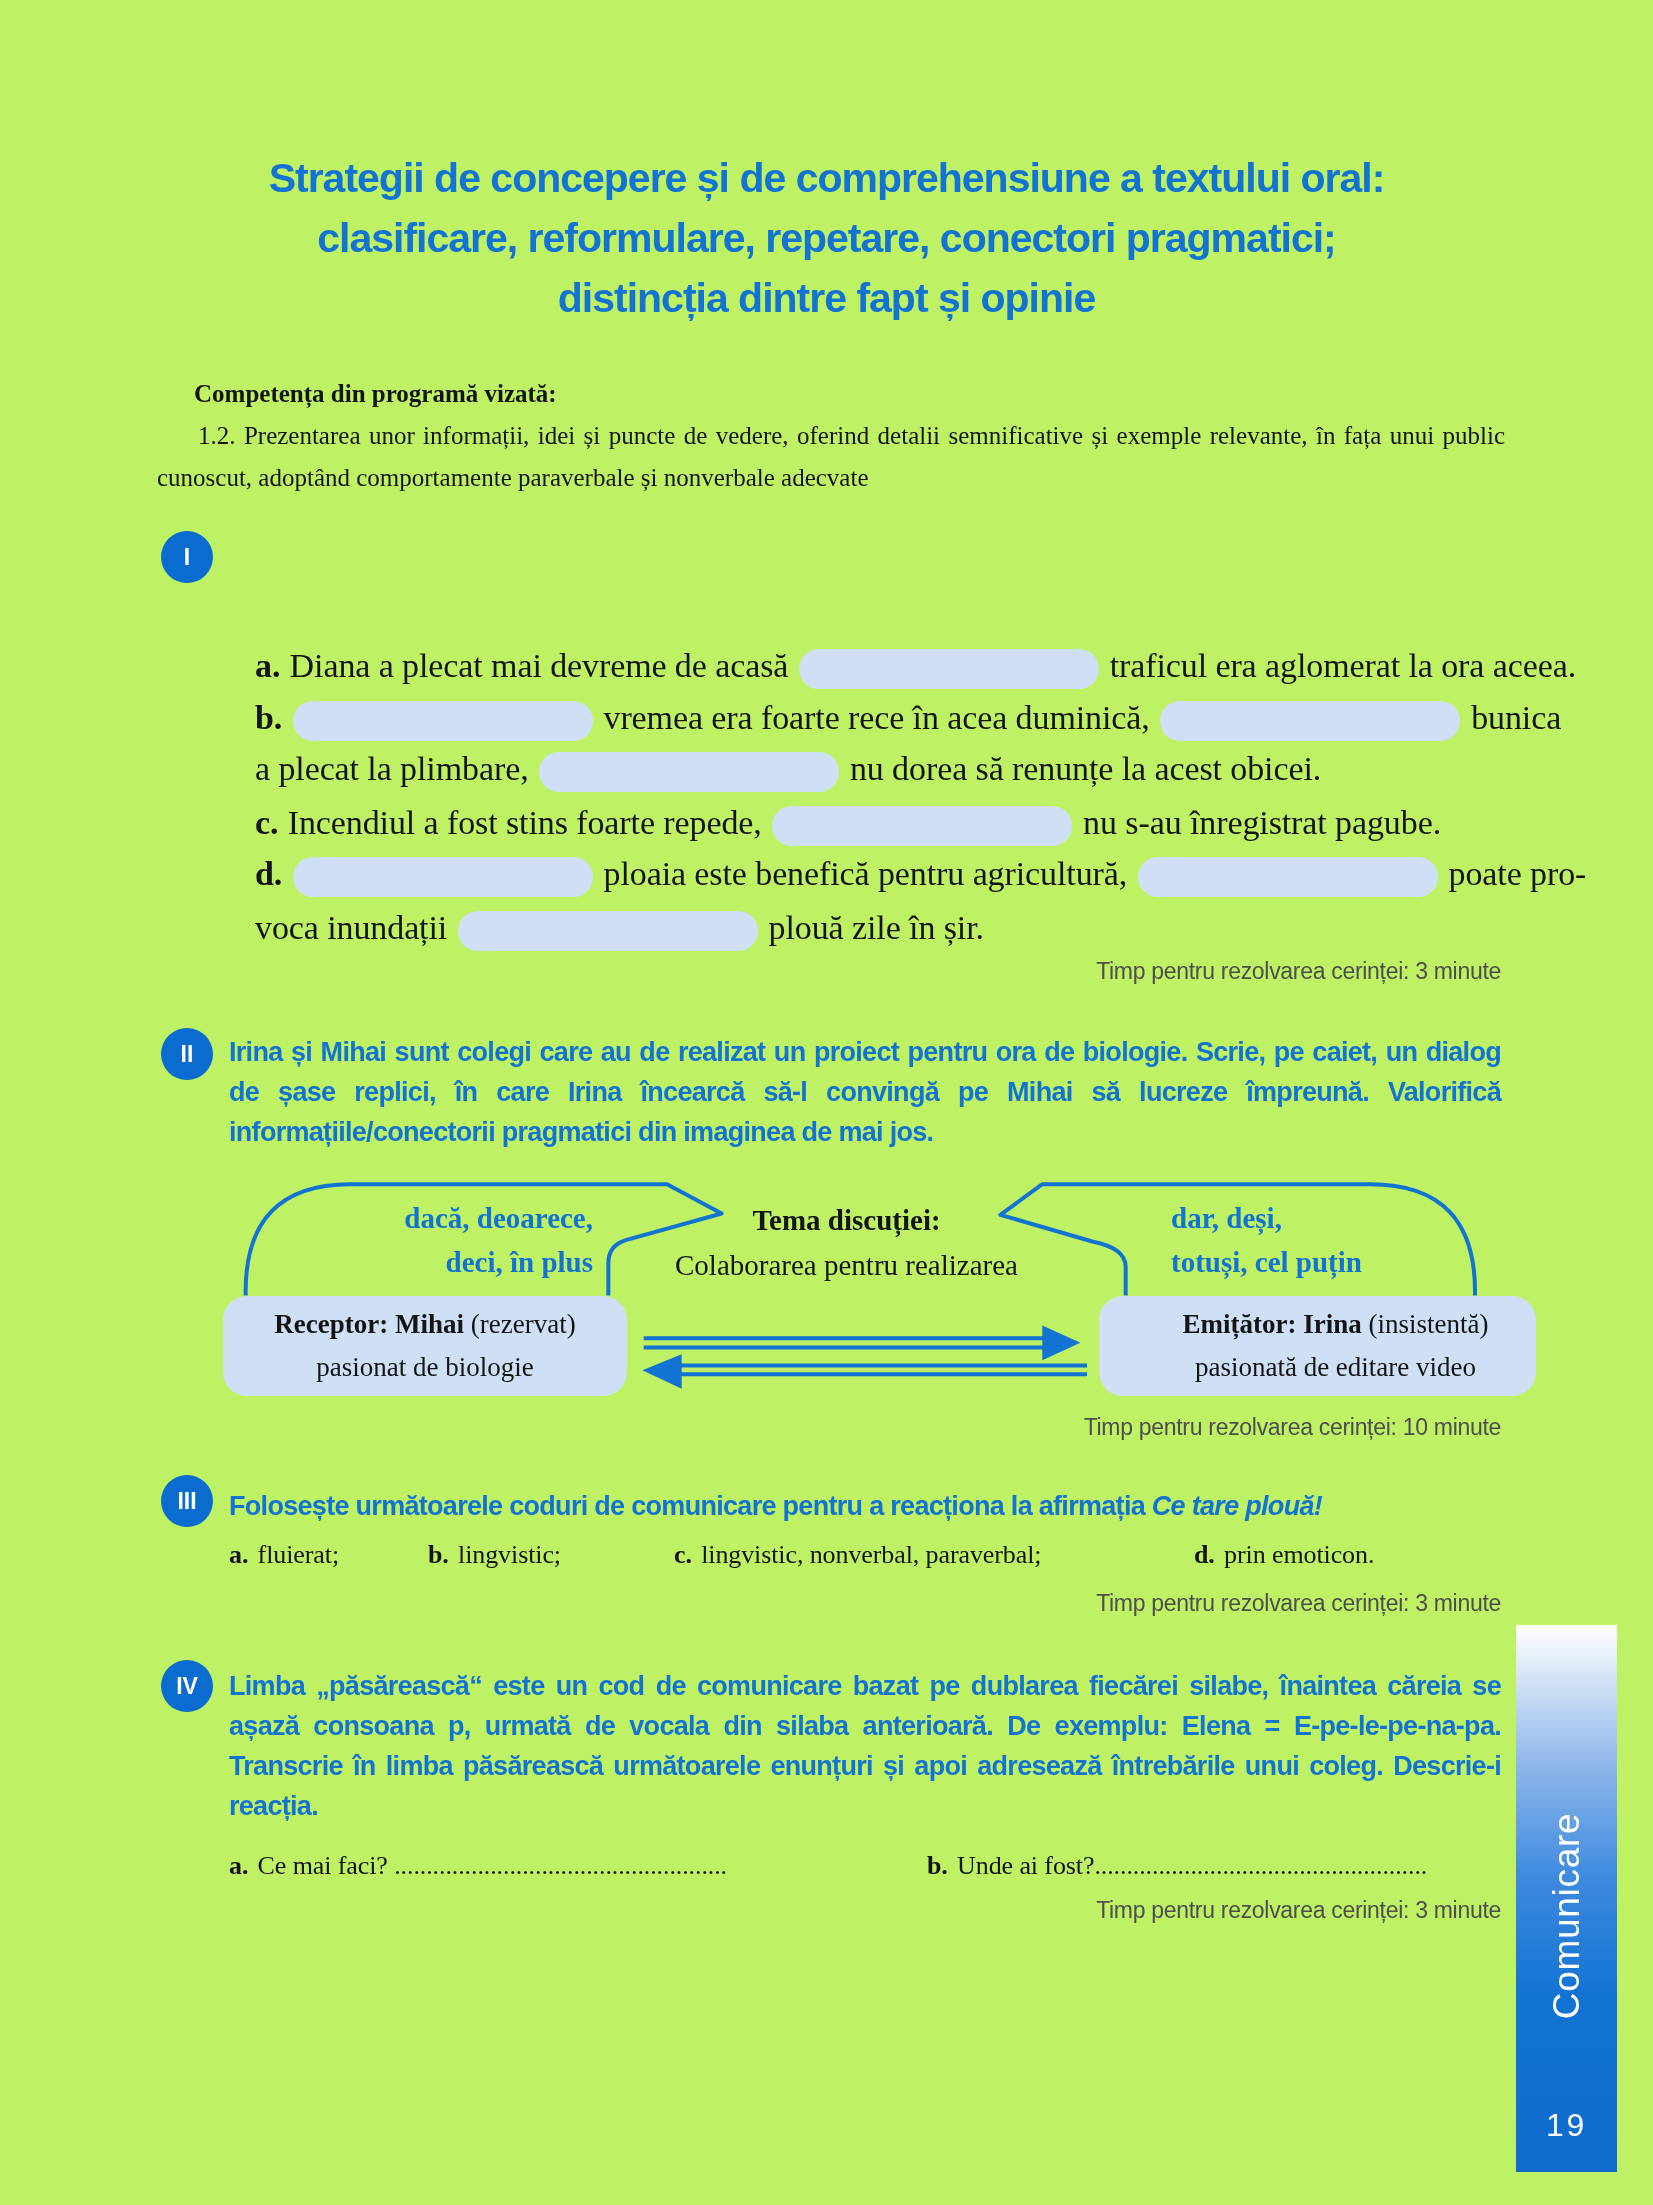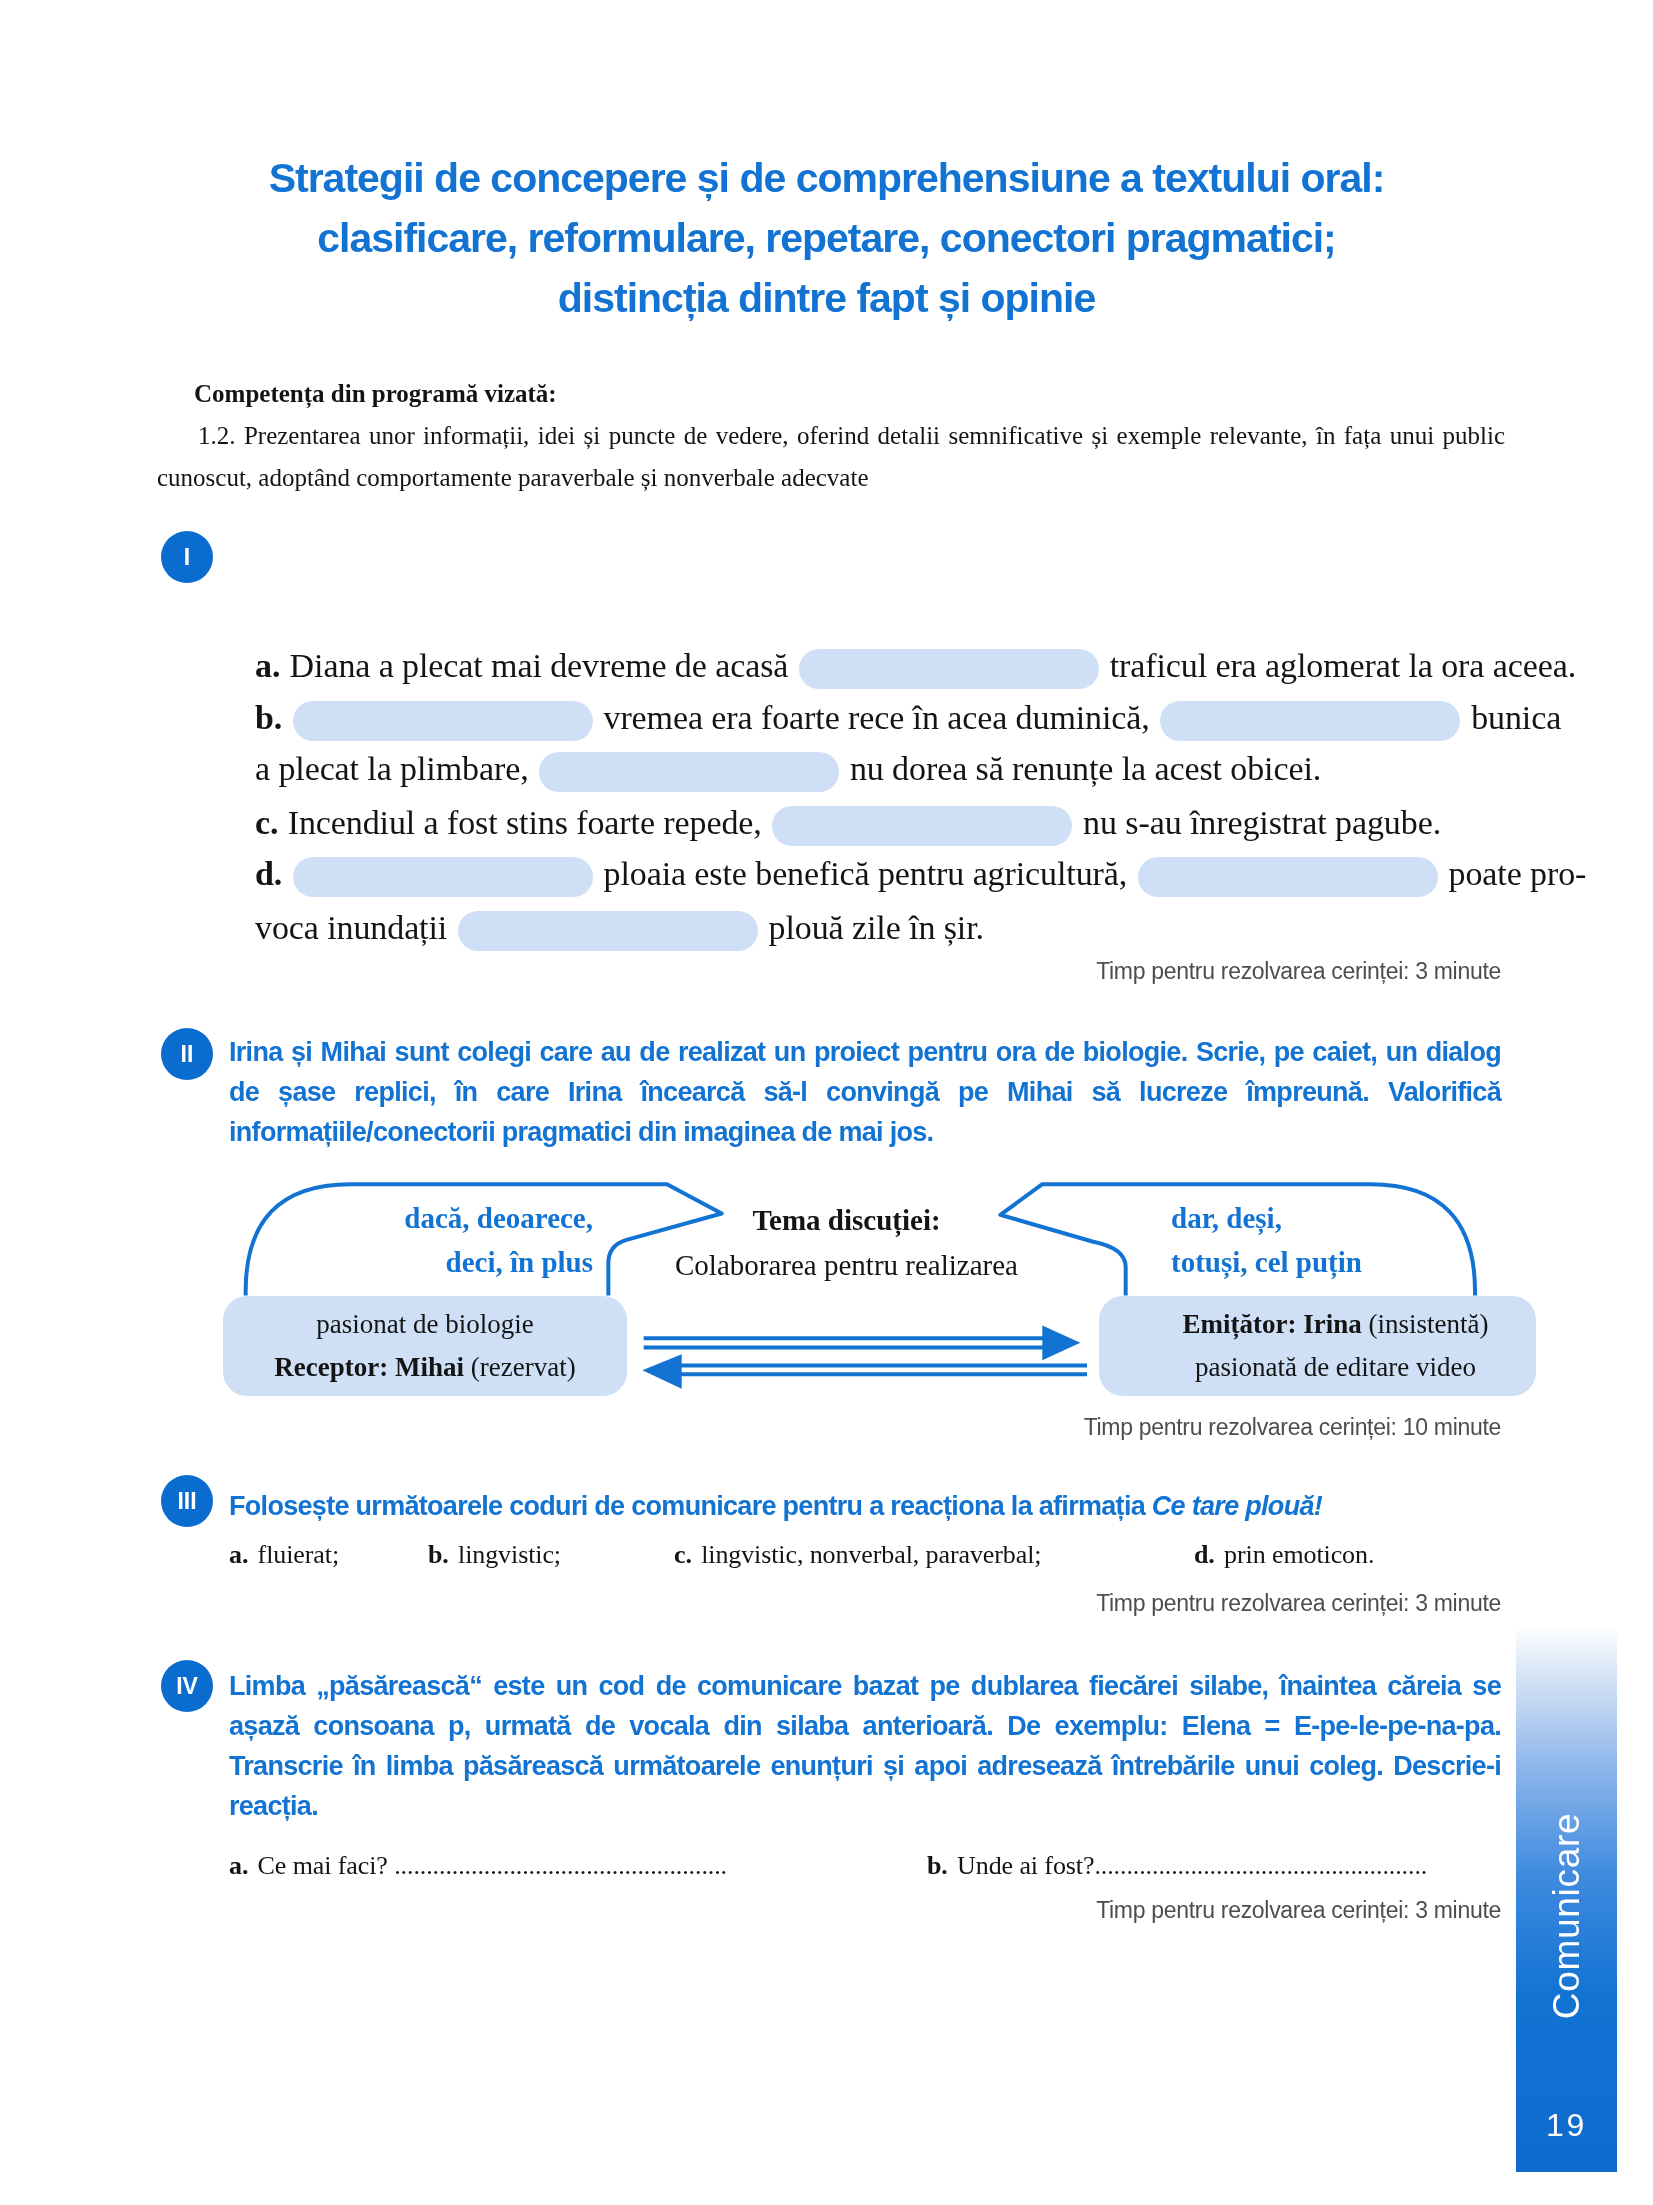--- a/index.html
+++ b/index.html
@@ -1,19 +1,19 @@
 <!DOCTYPE html>
 <html style="font-size:10.7px"><head>
 <meta charset="utf-8">
 <style>
   html,body{margin:0;padding:0;background:#e8e8e8;}
   .page{
     position:relative;
     width:1654px;height:2205px;
-    background:#ffffff;
+    background:#bef264;
     font-family:"Liberation Serif",serif;
     color:#141414;
     overflow:hidden;
   }
   .abs{position:absolute;}
 
   
   .title{
     left:153px;top:148px;width:1347px;
     text-align:center;
@@ -183,22 +183,22 @@
     <div class="t-head">Tema discuției:</div>
     <div>Colaborarea pentru realizarea</div>
   </div>
 
   <div class="abs bubble-text" style="left:1171px;top:1196px;width:320px;text-align:left;">
     <div>dar, deși,</div>
     <div>totuși, cel puțin</div>
   </div>
 
   <div class="abs info-box" style="left:223px;top:1296px;width:404px;height:100px;">
+    <div><span class="b">Receptor: Mihai</span><span> (rezervat)</span></div>
     <div>pasionat de biologie</div>
-    <div><span class="b">Receptor: Mihai</span><span> (rezervat)</span></div>
   </div>
 
   <div class="abs info-box" style="left:1099px;top:1296px;width:401px;height:100px;padding-left:36px;">
     <div><span class="b">Emițător: Irina</span><span> (insistentă)</span></div>
     <div>pasionată de editare video</div>
   </div>
 
   <div class="abs timer" style="top:1414px;">Timp pentru rezolvarea cerinței: 10 minute</div>
 
   <div class="abs numeral" style="left:161px;top:1475px;">

